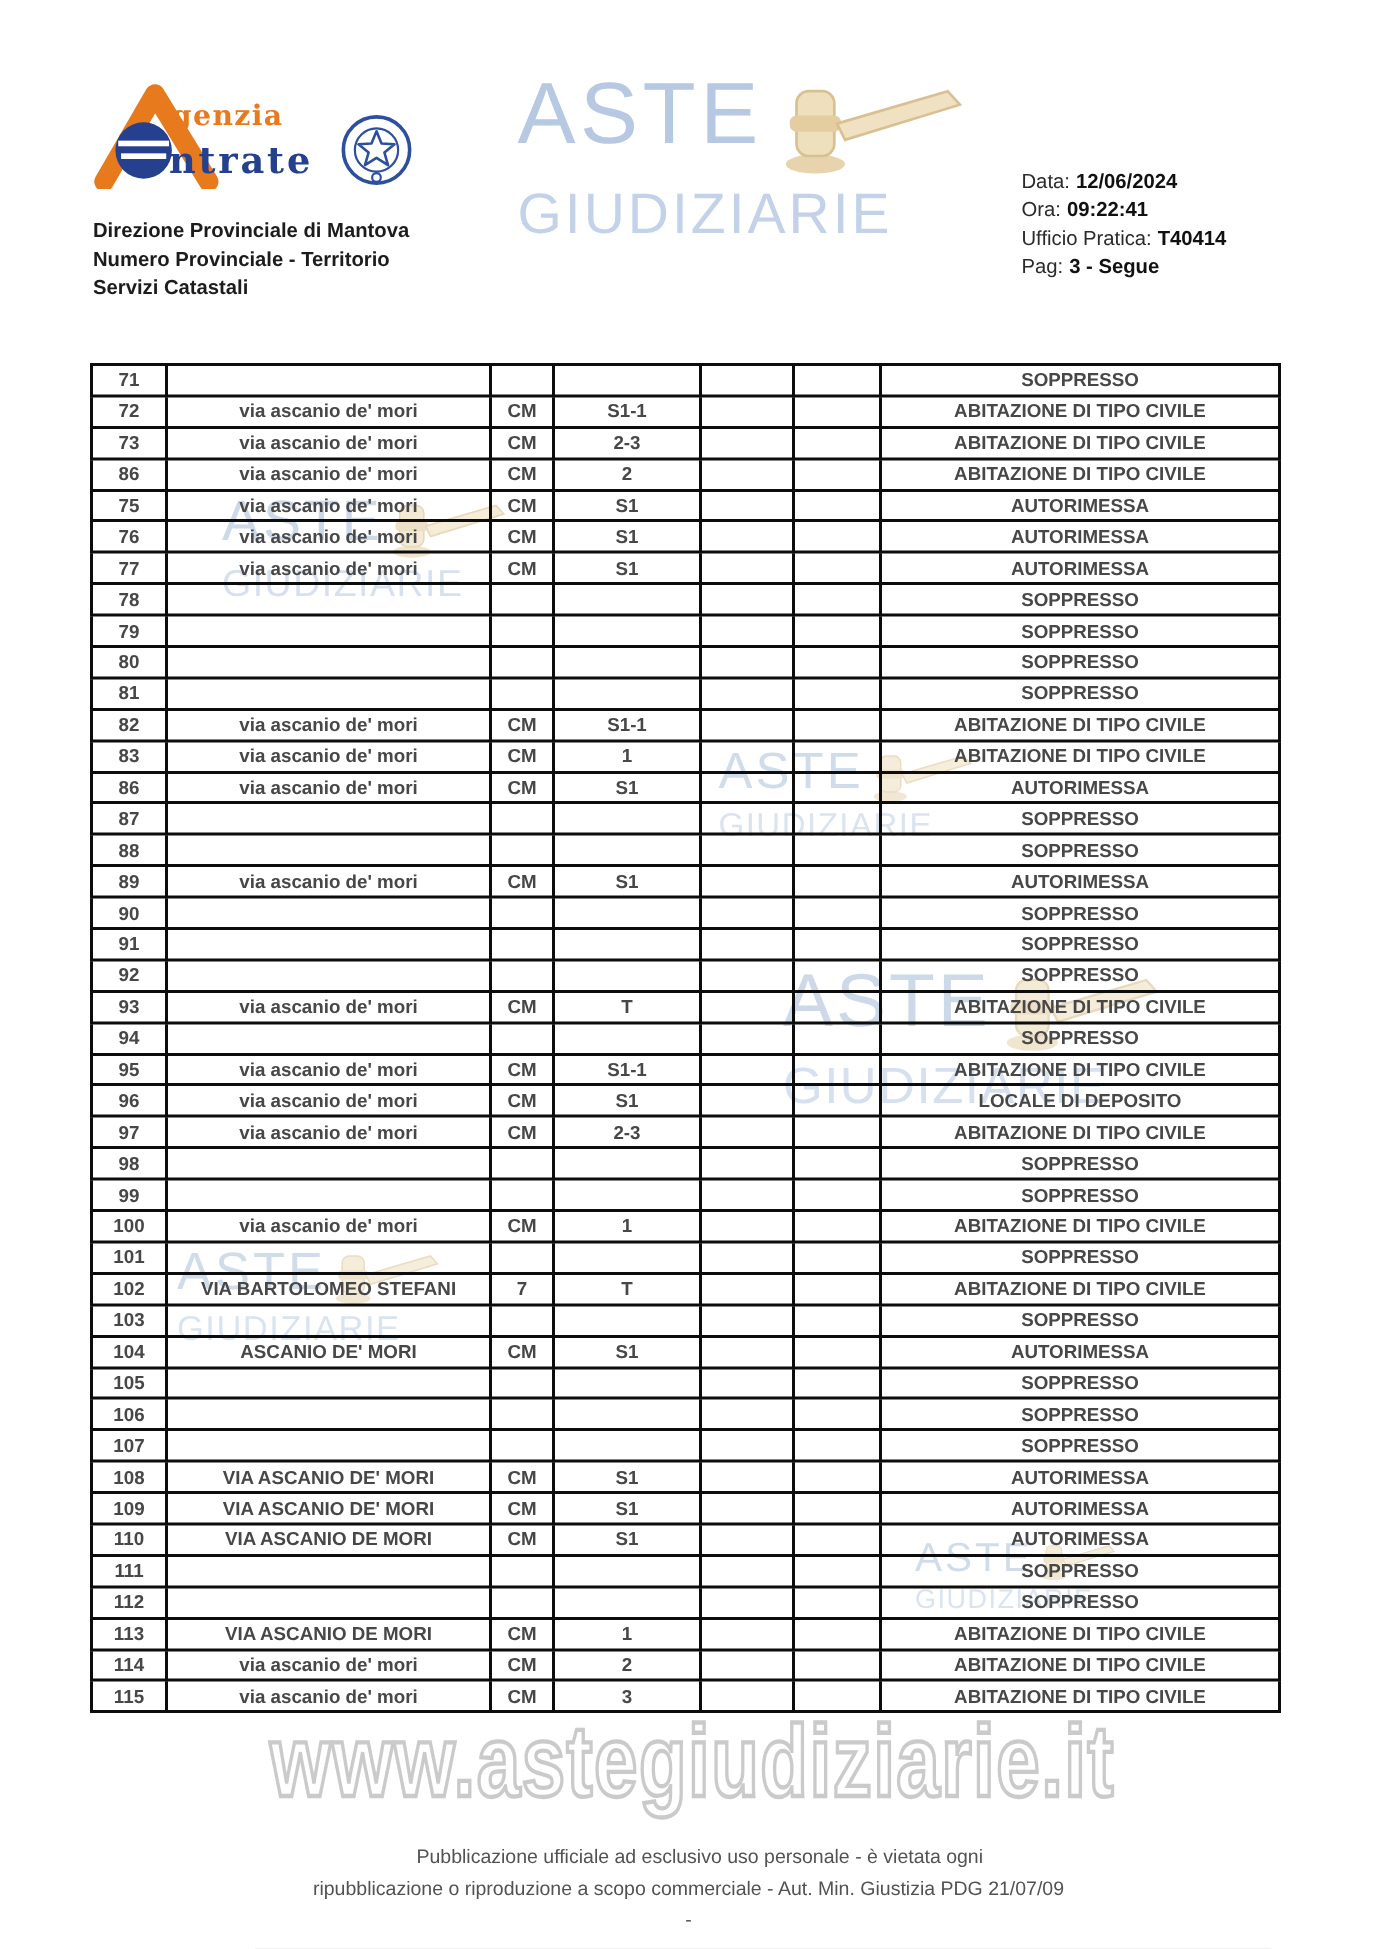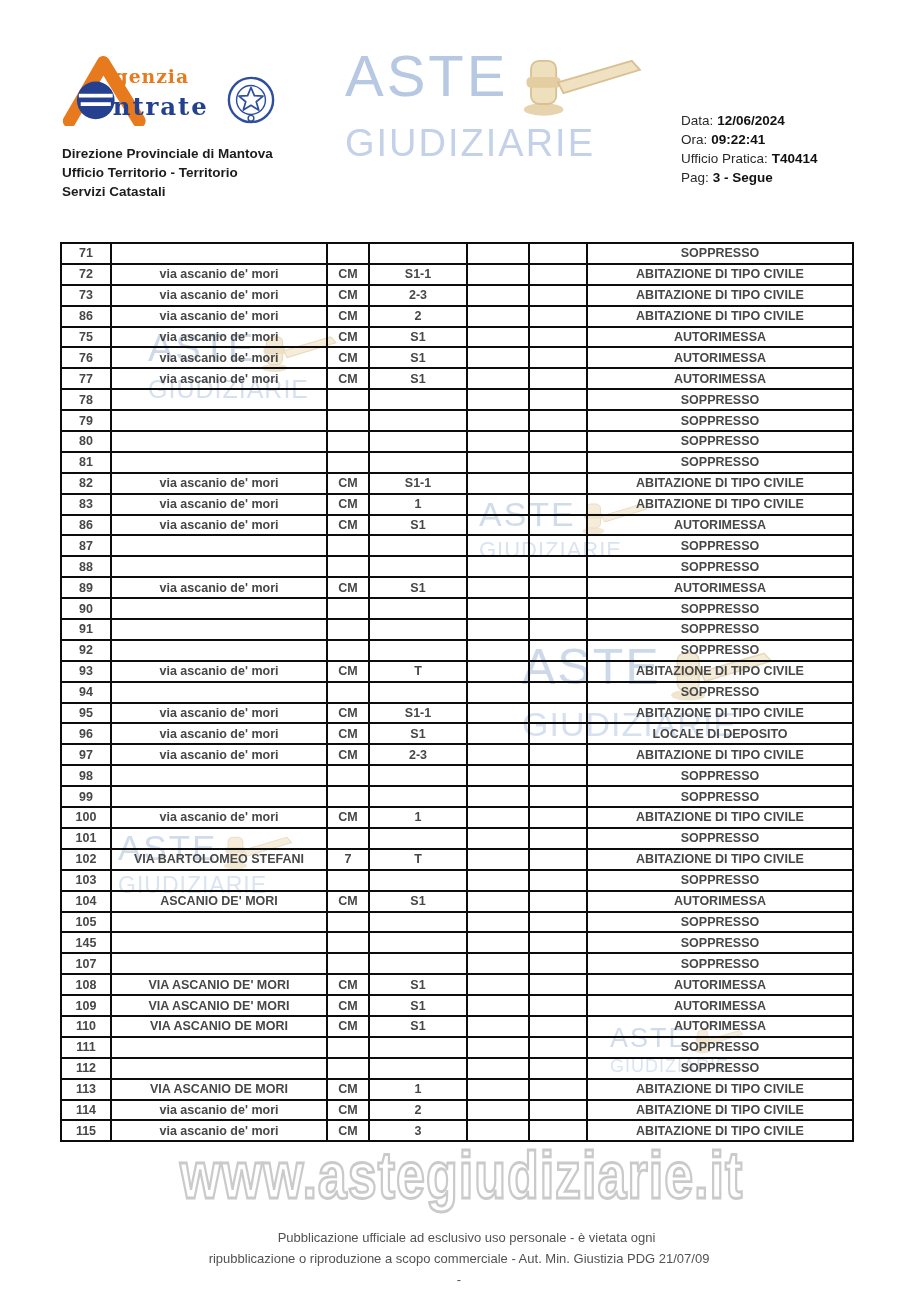--- a/index.html
+++ b/index.html
@@ -85,21 +85,21 @@
     <svg class="agency-emblem" viewBox="0 0 52 52">
       <circle cx="26" cy="26" r="23" fill="none" stroke="#2d4f9e" stroke-width="2.5"></circle>
       <circle cx="26" cy="26" r="15" fill="none" stroke="#2d4f9e" stroke-width="1.5"></circle>
       <path d="M26 13 L29.5 21.5 L38.5 22 L31.5 27.8 L34 36.5 L26 31.5 L18 36.5 L20.5 27.8 L13.5 22 L22.5 21.5 Z" fill="none" stroke="#2d4f9e" stroke-width="1.8" stroke-linejoin="round"></path>
       <circle cx="26" cy="45" r="3" fill="none" stroke="#2d4f9e" stroke-width="1.5"></circle>
     </svg>
   </div>
 
   <div class="office">
     <div>Direzione Provinciale di Mantova</div>
-    <div>Ufficio Territorio - Territorio</div>
+    <div>Numero Provinciale - Territorio</div>
     <div>Servizi Catastali</div>
   </div>
 
   <div class="aste-logo">
     <div class="aste-row">
       <span class="aste-big">ASTE</span>
       <svg class="gavel" viewBox="0 0 150 80">
         <ellipse cx="34" cy="66" rx="22" ry="7" fill="#e7d4ae"></ellipse>
         <rect x="20" y="12" width="28" height="48" rx="9" fill="#eedfbd" stroke="#d9c092" stroke-width="2"></rect>
         <rect x="15" y="30" width="38" height="12" rx="5" fill="#e3cda1"></rect>
@@ -480,21 +480,21 @@
           <tr>
             <td>105</td>
             <td></td>
             <td></td>
             <td></td>
             <td></td>
             <td></td>
             <td>SOPPRESSO</td>
           </tr>
           <tr>
-            <td>145</td>
+            <td>106</td>
             <td></td>
             <td></td>
             <td></td>
             <td></td>
             <td></td>
             <td>SOPPRESSO</td>
           </tr>
           <tr>
             <td>107</td>
             <td></td>

